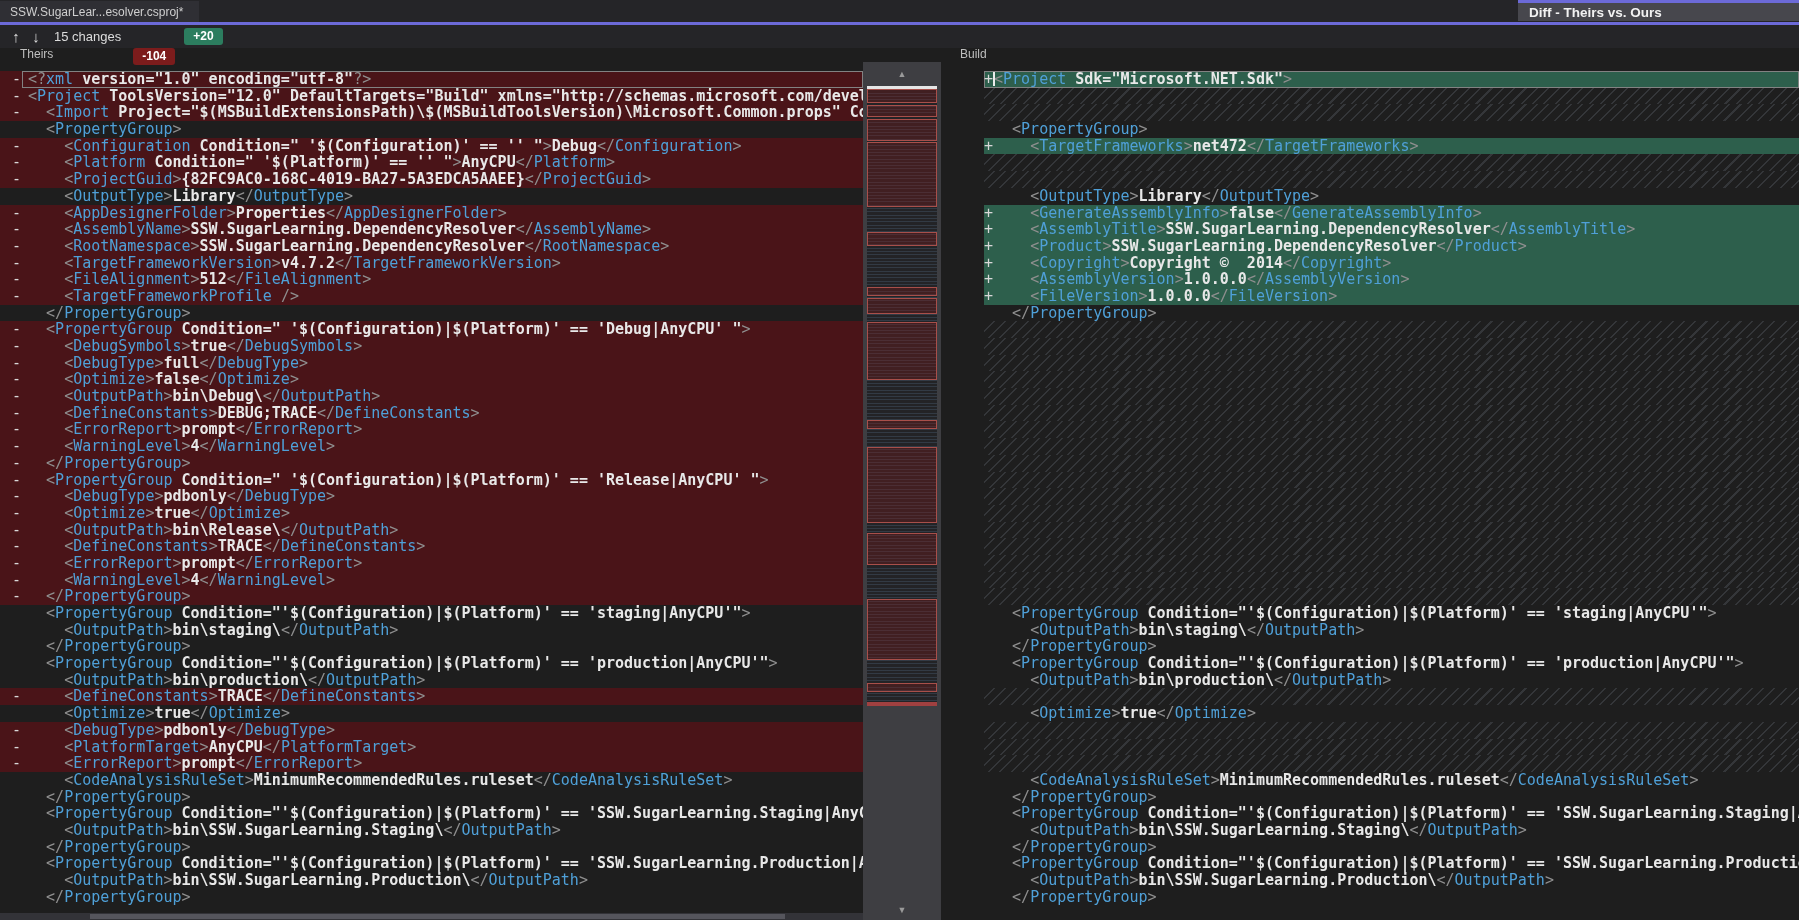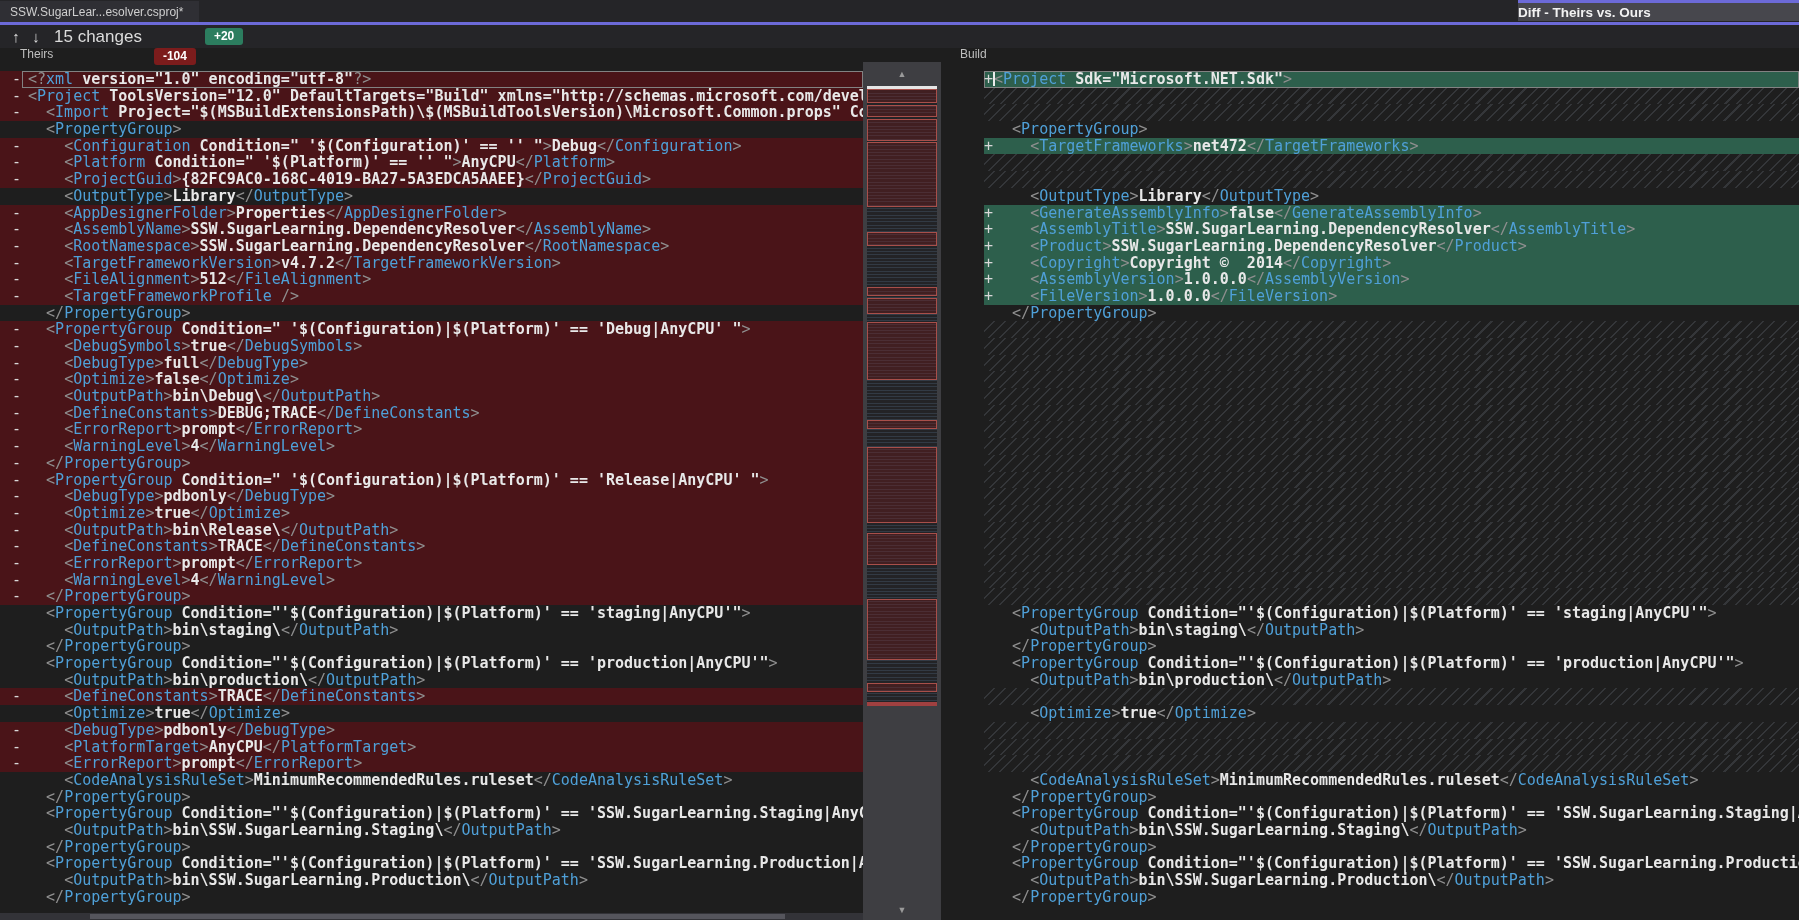--- a/index.html
+++ b/index.html
@@ -5,26 +5,26 @@
   html,body{margin:0;padding:0;background:#161616;}
   .window{position:relative;width:1799px;height:920px;background:var(--editor_bg,#1e1e1e);overflow:hidden;
           font-family:"Liberation Sans",sans-serif;}
   
   .tabstrip{position:absolute;top:0;left:0;right:0;height:22px;background:var(--chrome_bg,#252528);}
   .doc-tab{position:absolute;left:0;top:1px;height:21px;max-width:230px;background:#2f2f34;color:#cfcfcf;
            font-size:12px;display:flex;align-items:center;padding:0 16px 0 10px;white-space:nowrap;}
   .accent-line{position:absolute;top:22px;left:0;right:0;height:3px;background:var(--accent,#6c6ad8);}
   .diff-tab{position:absolute;right:0;top:0;width:281px;height:21px;background:#47474d;box-sizing:border-box;
             border-top:3px solid var(--accent,#6c6ad8);color:#f2f2f2;font-size:13.5px;font-weight:700;
-            display:flex;align-items:center;}
+            display:flex;align-items:center;padding-left:11px;}
   .toolbar{position:absolute;top:25px;left:0;right:0;height:23px;background:var(--chrome_bg,#252528);
            display:flex;align-items:center;}
   .nav-btn{color:#dcdcdc;font-size:15px;width:20px;text-align:center;cursor:default;}
   .nav-btn:first-child{margin-left:6px;}
-  .changes{color:#dcdcdc;font-size:17px;margin:0 12px 0 8px;}
+  .changes{color:#dcdcdc;font-size:13px;margin:0 12px 0 8px;}
   .badge{font-size:12px;font-weight:700;line-height:17px;padding:0 9px;border-radius:3px;color:#fff;margin-right:9px;}
   .badge.del{background:var(--del_badge,#7c1c1c);margin-top:40px;}
   .badge.add{background:var(--add_badge,#2c7d5f);}
   .pane-labels{position:absolute;top:47px;left:0;right:0;height:15px;}
   .pane-label{position:absolute;color:#bfbfbf;font-size:12px;margin-left:12px;}
   .pane-label.theirs{left:8px;}
   .pane-label.ours{left:948px;}
   
   .editors{position:absolute;top:62px;left:0;right:0;bottom:0;}
   .pane{position:absolute;top:0;bottom:0;overflow:hidden;}

